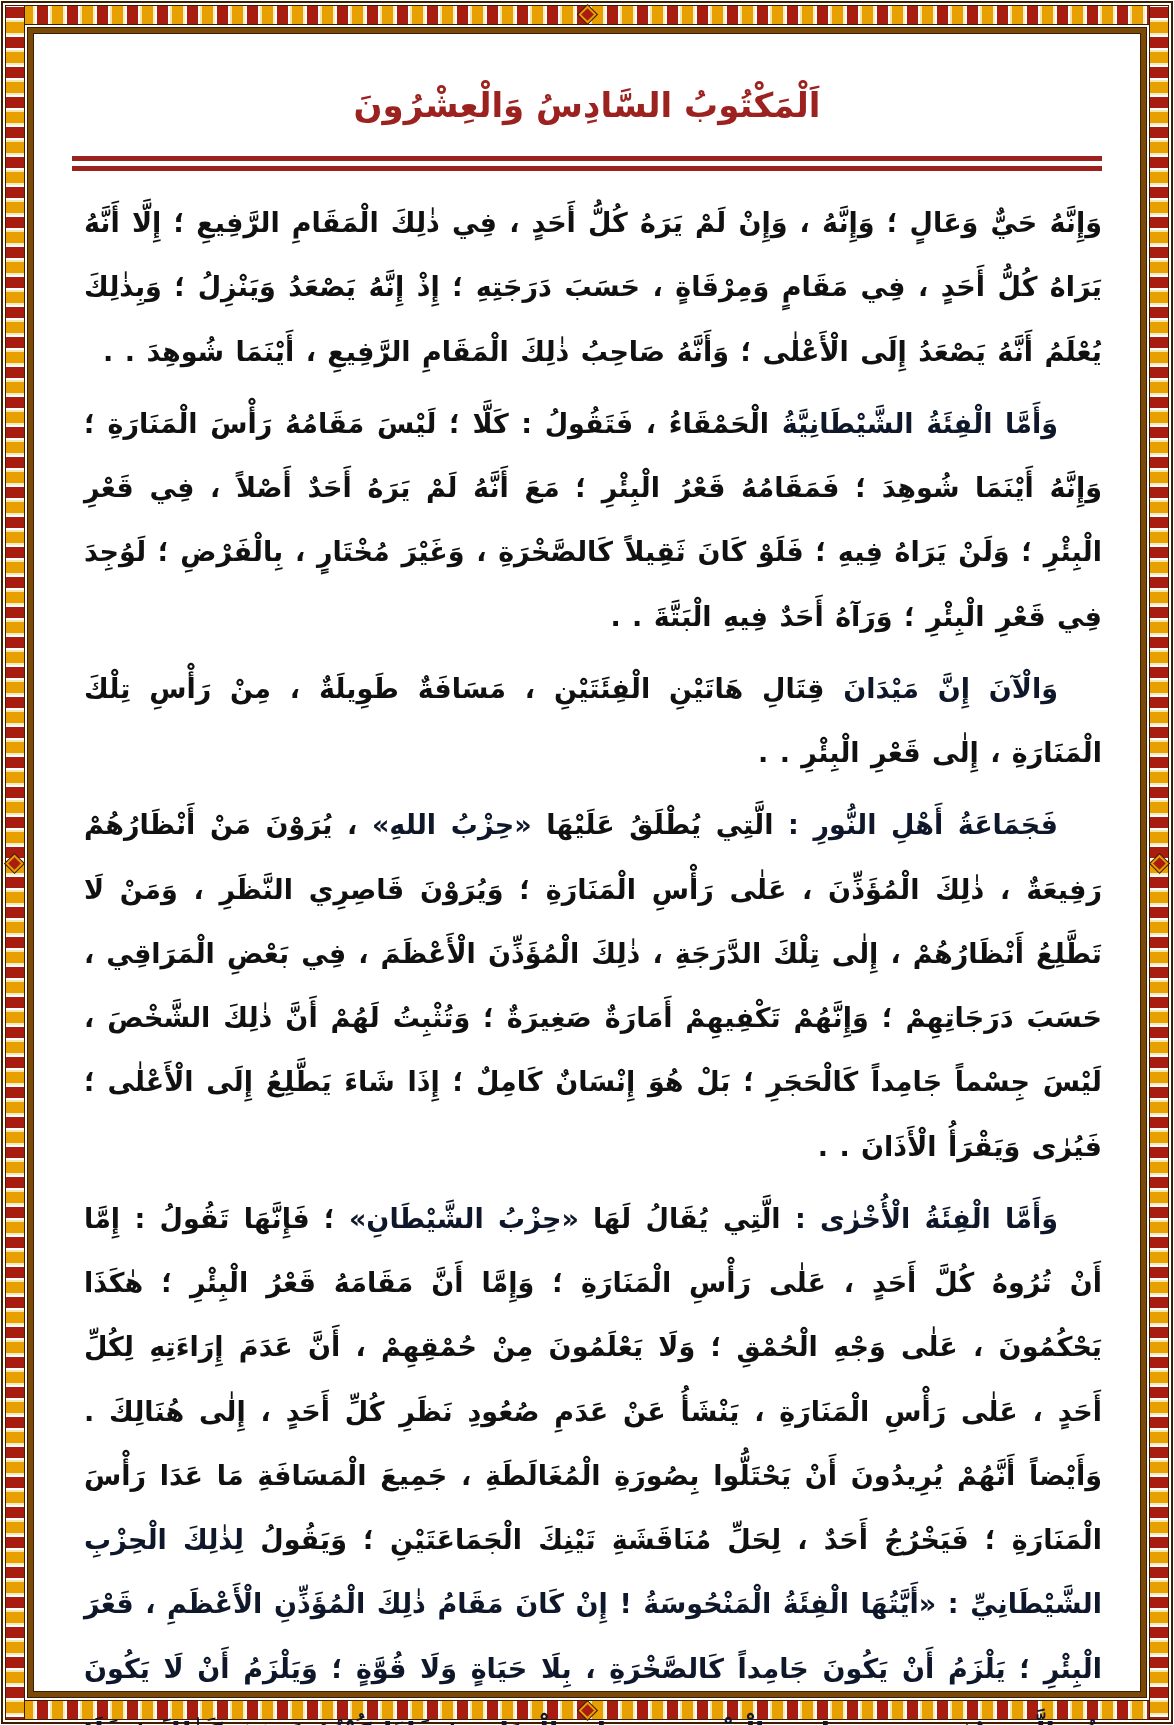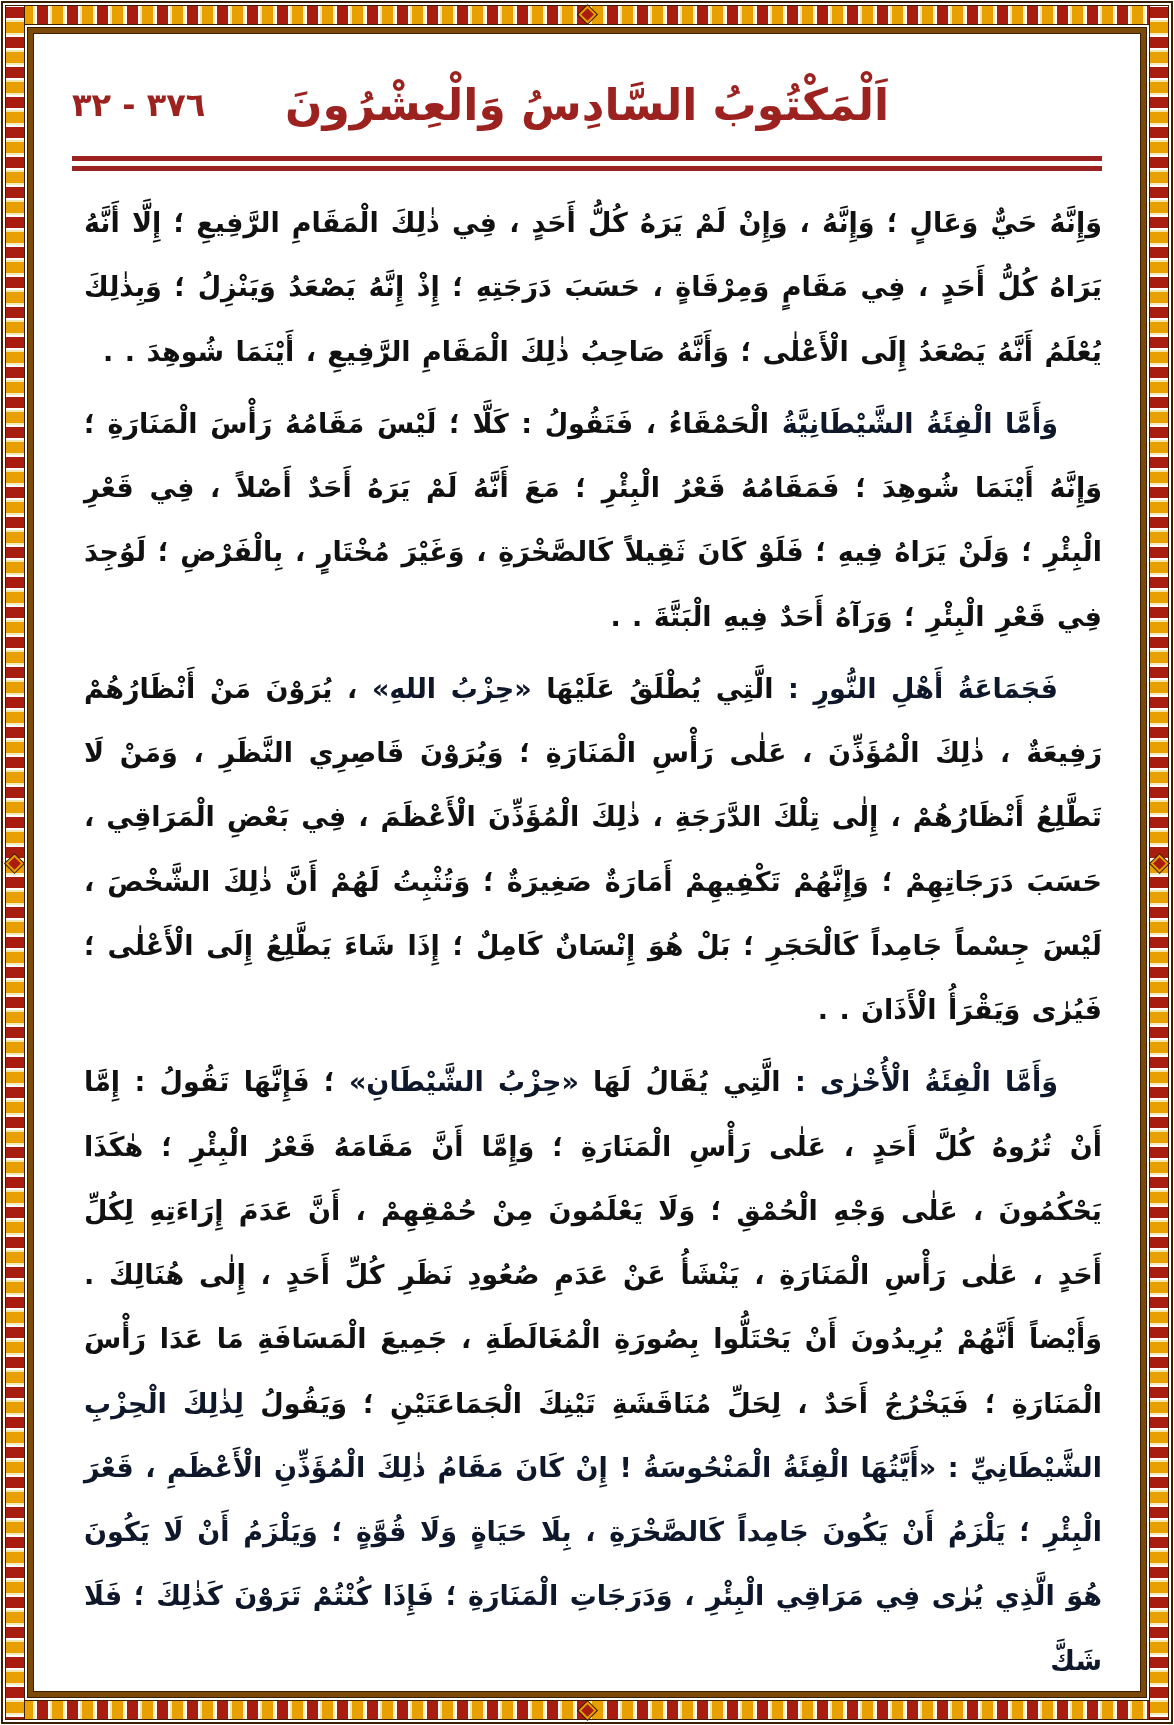--- a/index.html
+++ b/index.html
@@ -57,21 +57,21 @@
   
   .content {
     position: absolute;
     top: 52px; bottom: 44px; left: 72px; right: 72px;
     direction: rtl;
   }
 
   .header { position: relative; height: 78px; margin-top: 14px; }
   .title {
     text-align: center;
-    font-size: 44px; font-weight: bold;
+    font-size: 34px; font-weight: bold;
     color: #9c2220;
     line-height: 78px;
     white-space: nowrap;
   }
   .page-num {
     position: absolute; top: 0; left: 0;
     font-size: 32px; font-weight: bold;
     color: #9c2220;
     line-height: 78px;
     direction: rtl;
@@ -110,24 +110,24 @@
     <div class="inner-line"></div>
     <div class="orn orn-top"></div>
     <div class="orn orn-bottom"></div>
     <div class="orn orn-left"></div>
     <div class="orn orn-right"></div>
   </div>
 
   <div class="content">
     <div class="header">
       <div class="title">اَلْمَكْتُوبُ السَّادِسُ وَالْعِشْرُونَ</div>
-      <div class="page-num">٣٧٦ - ٣٢</div>
     </div>
     <div class="rule"></div>
     <div class="body-text">
         <p class="para"><span class="seg-black">وَإِنَّهُ حَيٌّ وَعَالٍ ؛ وَإِنَّهُ ، وَإِنْ لَمْ يَرَهُ كُلُّ أَحَدٍ ، فِي ذٰلِكَ الْمَقَامِ الرَّفِيعِ ؛ إِلَّا أَنَّهُ يَرَاهُ كُلُّ أَحَدٍ ، فِي مَقَامٍ وَمِرْقَاةٍ ، حَسَبَ دَرَجَتِهِ ؛ إِذْ إِنَّهُ يَصْعَدُ وَيَنْزِلُ ؛ وَبِذٰلِكَ يُعْلَمُ أَنَّهُ يَصْعَدُ إِلَى الْأَعْلٰى ؛ وَأَنَّهُ صَاحِبُ ذٰلِكَ الْمَقَامِ الرَّفِيعِ ، أَيْنَمَا شُوهِدَ . .</span></p>
         <p class="para indent"><span class="seg-red">وَأَمَّا الْفِئَةُ الشَّيْطَانِيَّةُ </span><span class="seg-black">الْحَمْقَاءُ ، فَتَقُولُ : كَلَّا ؛ لَيْسَ مَقَامُهُ رَأْسَ الْمَنَارَةِ ؛ وَإِنَّهُ أَيْنَمَا شُوهِدَ ؛ فَمَقَامُهُ قَعْرُ الْبِئْرِ ؛ مَعَ أَنَّهُ لَمْ يَرَهُ أَحَدٌ أَصْلاً ، فِي قَعْرِ الْبِئْرِ ؛ وَلَنْ يَرَاهُ فِيهِ ؛ فَلَوْ كَانَ ثَقِيلاً كَالصَّخْرَةِ ، وَغَيْرَ مُخْتَارٍ ، بِالْفَرْضِ ؛ لَوُجِدَ فِي قَعْرِ الْبِئْرِ ؛ وَرَآهُ أَحَدٌ فِيهِ الْبَتَّةَ . .</span></p>
+        <p class="para indent"><span class="seg-red">وَالْآنَ إِنَّ مَيْدَانَ </span><span class="seg-black">قِتَالِ هَاتَيْنِ الْفِئَتَيْنِ ، مَسَافَةٌ طَوِيلَةٌ ، مِنْ رَأْسِ تِلْكَ الْمَنَارَةِ ، إِلٰى قَعْرِ الْبِئْرِ . .</span></p>
         <p class="para indent"><span class="seg-red">فَجَمَاعَةُ أَهْلِ النُّورِ : </span><span class="seg-black">الَّتِي يُطْلَقُ عَلَيْهَا </span><span class="seg-red">«حِزْبُ اللهِ»</span><span class="seg-black"> ، يُرَوْنَ مَنْ أَنْظَارُهُمْ رَفِيعَةٌ ، ذٰلِكَ الْمُؤَذِّنَ ، عَلٰى رَأْسِ الْمَنَارَةِ ؛ وَيُرَوْنَ قَاصِرِي النَّظَرِ ، وَمَنْ لَا تَطَّلِعُ أَنْظَارُهُمْ ، إِلٰى تِلْكَ الدَّرَجَةِ ، ذٰلِكَ الْمُؤَذِّنَ الْأَعْظَمَ ، فِي بَعْضِ الْمَرَاقِي ، حَسَبَ دَرَجَاتِهِمْ ؛ وَإِنَّهُمْ تَكْفِيهِمْ أَمَارَةٌ صَغِيرَةٌ ؛ وَتُثْبِتُ لَهُمْ أَنَّ ذٰلِكَ الشَّخْصَ ، لَيْسَ جِسْماً جَامِداً كَالْحَجَرِ ؛ بَلْ هُوَ إِنْسَانٌ كَامِلٌ ؛ إِذَا شَاءَ يَطَّلِعُ إِلَى الْأَعْلٰى ؛ فَيُرٰى وَيَقْرَأُ الْأَذَانَ . .</span></p>
         <p class="para indent"><span class="seg-red">وَأَمَّا الْفِئَةُ الْأُخْرٰى : </span><span class="seg-black">الَّتِي يُقَالُ لَهَا </span><span class="seg-red">«حِزْبُ الشَّيْطَانِ»</span><span class="seg-black"> ؛ فَإِنَّهَا تَقُولُ : إِمَّا أَنْ تُرُوهُ كُلَّ أَحَدٍ ، عَلٰى رَأْسِ الْمَنَارَةِ ؛ وَإِمَّا أَنَّ مَقَامَهُ قَعْرُ الْبِئْرِ ؛ هٰكَذَا يَحْكُمُونَ ، عَلٰى وَجْهِ الْحُمْقِ ؛ وَلَا يَعْلَمُونَ مِنْ حُمْقِهِمْ ، أَنَّ عَدَمَ إِرَاءَتِهِ لِكُلِّ أَحَدٍ ، عَلٰى رَأْسِ الْمَنَارَةِ ، يَنْشَأُ عَنْ عَدَمِ صُعُودِ نَظَرِ كُلِّ أَحَدٍ ، إِلٰى هُنَالِكَ . وَأَيْضاً أَنَّهُمْ يُرِيدُونَ أَنْ يَحْتَلُّوا بِصُورَةِ الْمُغَالَطَةِ ، جَمِيعَ الْمَسَافَةِ مَا عَدَا رَأْسَ الْمَنَارَةِ ؛ فَيَخْرُجُ أَحَدٌ ، لِحَلِّ مُنَاقَشَةِ تَيْنِكَ الْجَمَاعَتَيْنِ ؛ وَيَقُولُ </span><span class="seg-red">لِذٰلِكَ الْحِزْبِ الشَّيْطَانِيِّ : «أَيَّتُهَا الْفِئَةُ الْمَنْحُوسَةُ ! إِنْ كَانَ مَقَامُ ذٰلِكَ الْمُؤَذِّنِ الْأَعْظَمِ ، قَعْرَ الْبِئْرِ ؛ يَلْزَمُ أَنْ يَكُونَ جَامِداً كَالصَّخْرَةِ ، بِلَا حَيَاةٍ وَلَا قُوَّةٍ ؛ وَيَلْزَمُ أَنْ لَا يَكُونَ هُوَ الَّذِي يُرٰى فِي مَرَاقِي الْبِئْرِ ، وَدَرَجَاتِ الْمَنَارَةِ ؛ فَإِذَا كُنْتُمْ تَرَوْنَ كَذٰلِكَ ؛ فَلَا شَكَّ</span></p>
       </div>
   </div>
 
 </div>
 
 </body></html>

